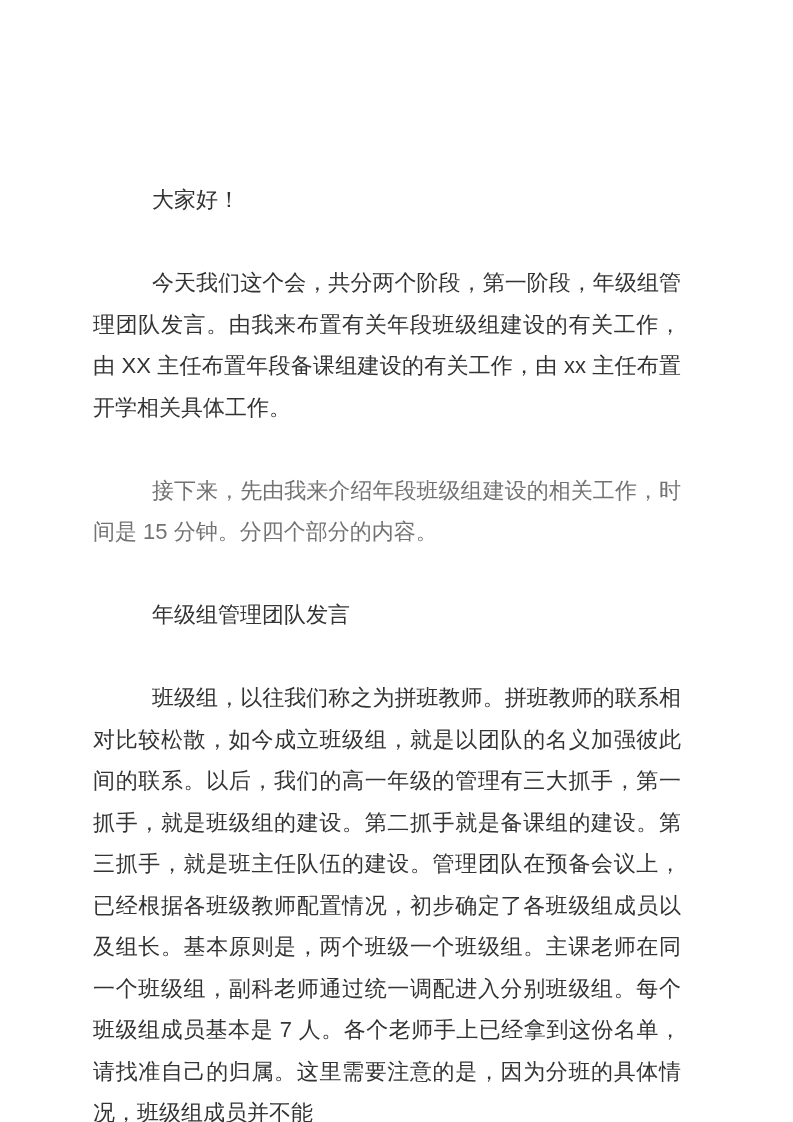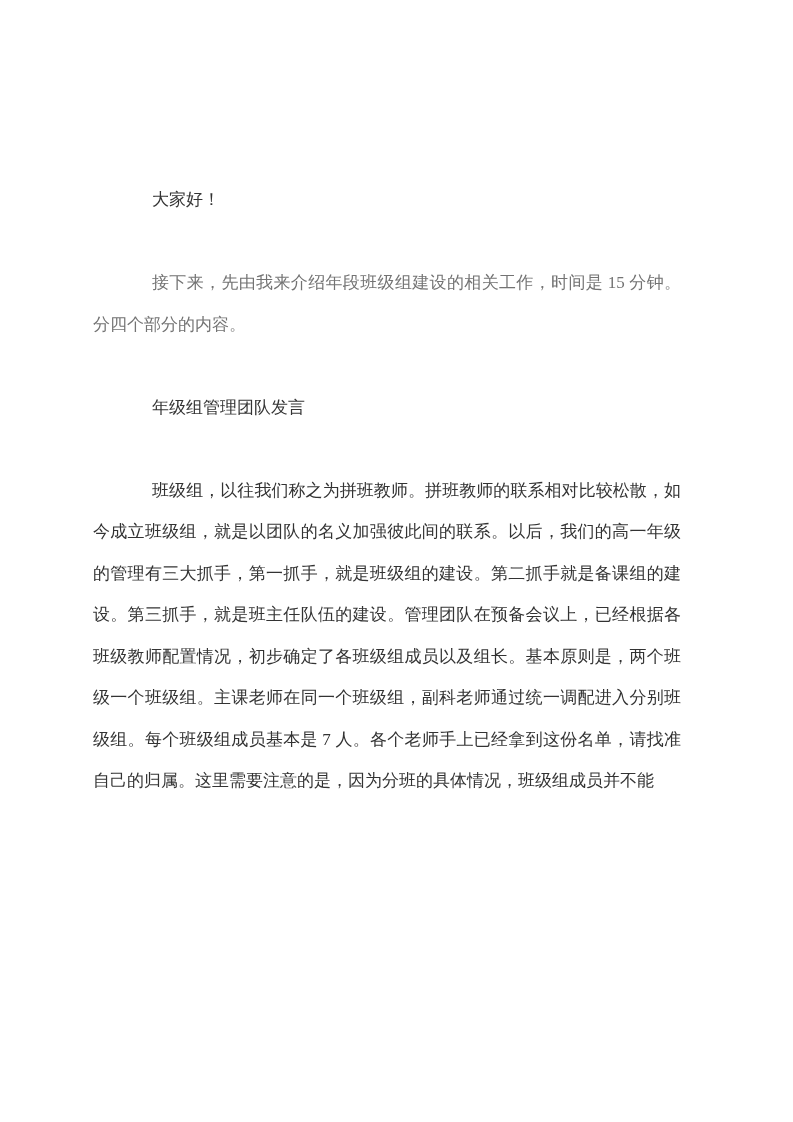--- a/index.html
+++ b/index.html
@@ -20,35 +20,36 @@
   }
   .content {
     position: absolute;
     left: 93px;
     top: 179px;
     width: 588px;
   }
   .content p {
     margin: 0 0 41.5px 0;
     padding: 0;
-    font-family: Liberation Serif, serif;
-    font-size: 17px;
+    font-family: Liberation Sans, sans-serif;
+    font-size: 22px;
     line-height: 41.5px;
     color: #333333;
     text-align: justify;
     text-indent: 59px;
     word-break: break-all;
   }
   .content p:last-child {
     margin-bottom: 0;
   }
 </style>
 </head>
 <body style="background: rgb(255, 255, 255);">
 
 <div class="page">
   <div class="content">
       <p style="color: rgb(51, 51, 51);">大家好！</p>
+      <p style="color: rgb(51, 51, 51);">今天我们这个会，共分两个阶段，第一阶段，年级组管理团队发言。由我来布置有关年段班级组建设的有关工作，由 XX 主任布置年段备课组建设的有关工作，由 xx 主任布置开学相关具体工作。</p>
       <p style="color: #737373;">接下来，先由我来介绍年段班级组建设的相关工作，时间是 15 分钟。分四个部分的内容。</p>
       <p style="color: rgb(51, 51, 51);">年级组管理团队发言</p>
       <p style="color: rgb(51, 51, 51);">班级组，以往我们称之为拼班教师。拼班教师的联系相对比较松散，如今成立班级组，就是以团队的名义加强彼此间的联系。以后，我们的高一年级的管理有三大抓手，第一抓手，就是班级组的建设。第二抓手就是备课组的建设。第三抓手，就是班主任队伍的建设。管理团队在预备会议上，已经根据各班级教师配置情况，初步确定了各班级组成员以及组长。基本原则是，两个班级一个班级组。主课老师在同一个班级组，副科老师通过统一调配进入分别班级组。每个班级组成员基本是 7 人。各个老师手上已经拿到这份名单，请找准自己的归属。这里需要注意的是，因为分班的具体情况，班级组成员并不能</p>
     </div>
 </div>
 
 </body></html>

